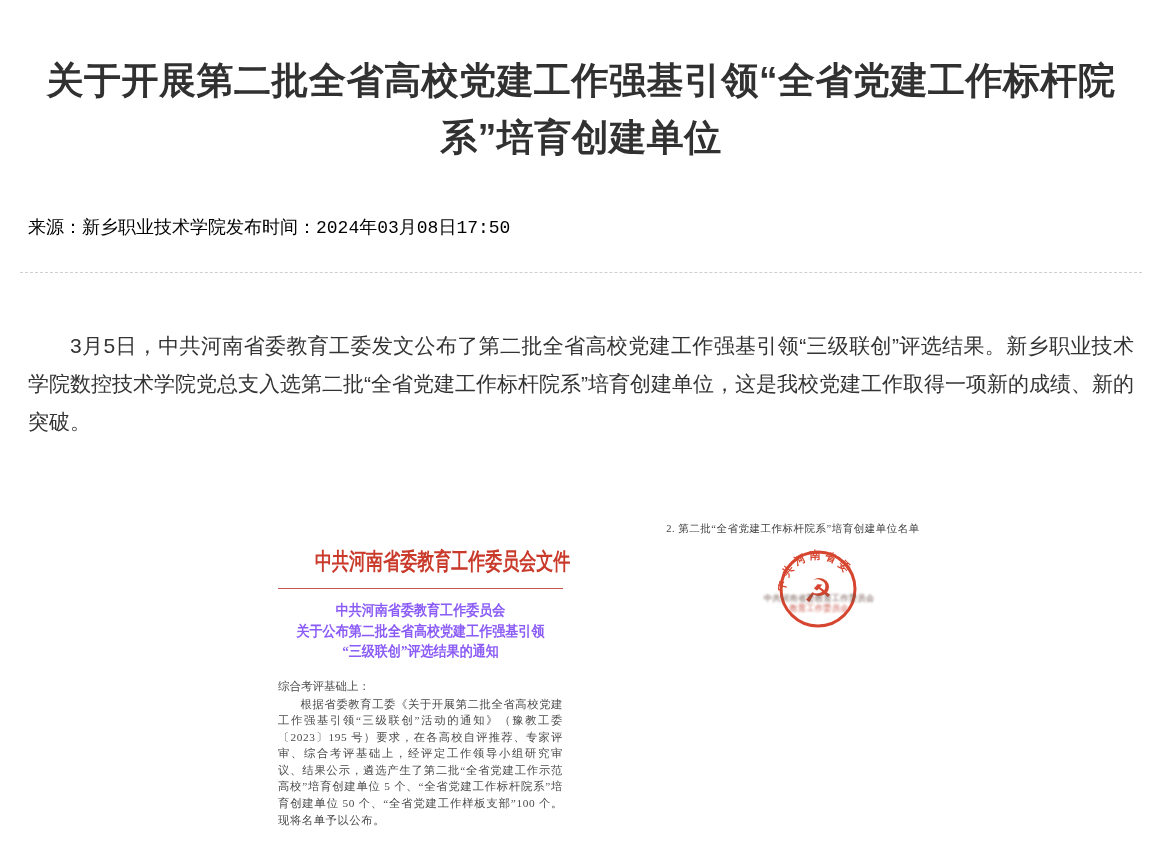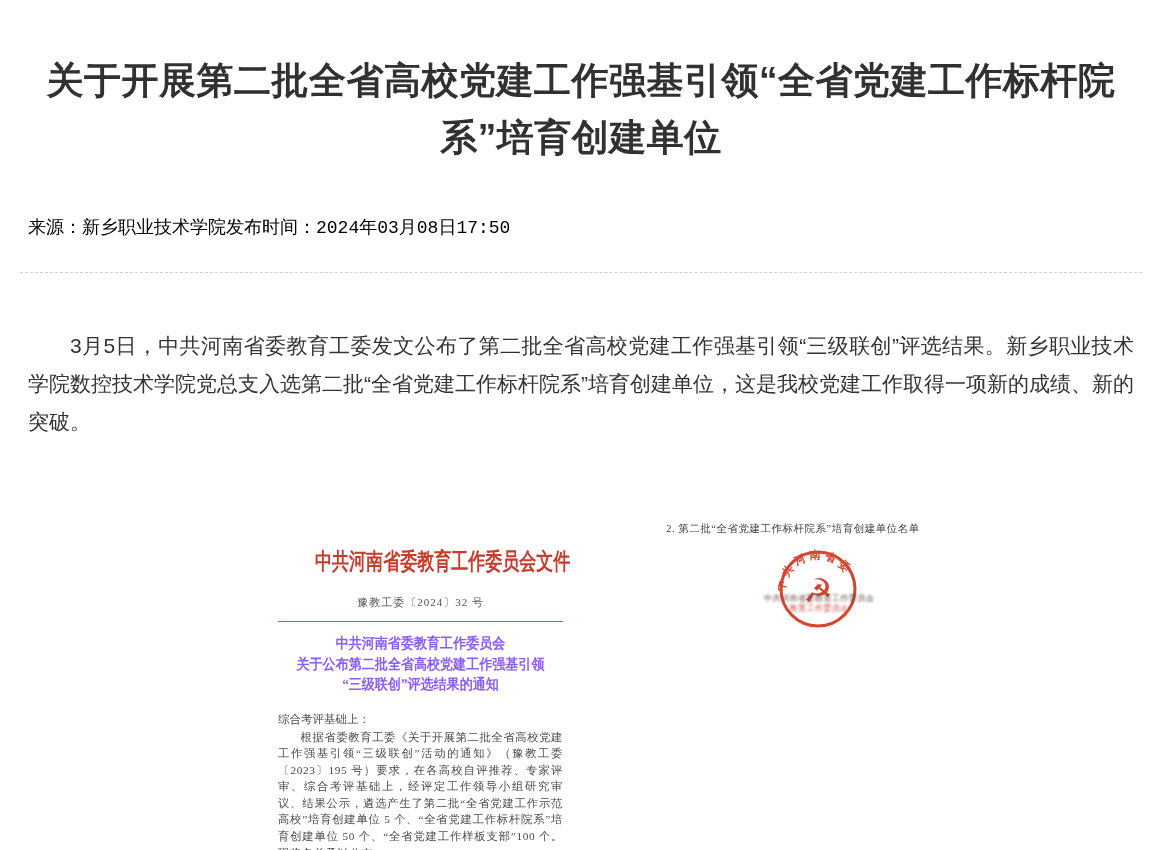--- a/index.html
+++ b/index.html
@@ -176,21 +176,20 @@
   </div>
 
   <hr class="divider">
 
   <p class="article-body">3月5日，中共河南省委教育工委发文公布了第二批全省高校党建工作强基引领“三级联创”评选结果。新乡职业技术学院数控技术学院党总支入选第二批“全省党建工作标杆院系”培育创建单位，这是我校党建工作取得一项新的成绩、新的突破。</p>
 
   <figure class="doc-figure">
 
     <div class="doc-left-page">
       <div class="doc-red-header">中共河南省委教育工作委员会文件</div>
-      <div class="doc-number">豫教工委〔2024〕32 号</div>
       <hr class="doc-red-line">
       <div class="doc-heading">
         <div class="h-line">中共河南省委教育工作委员会</div>
         <div class="h-line">关于公布第二批全省高校党建工作强基引领</div>
         <div class="h-line">“三级联创”评选结果的通知</div>
       </div>
       <div class="doc-salutation">综合考评基础上：</div>
       <div class="doc-body">根据省委教育工委《关于开展第二批全省高校党建工作强基引领“三级联创”活动的通知》（豫教工委〔2023〕195 号）要求，在各高校自评推荐、专家评审、综合考评基础上，经评定工作领导小组研究审议、结果公示，遴选产生了第二批“全省党建工作示范高校”培育创建单位 5 个、“全省党建工作标杆院系”培育创建单位 50 个、“全省党建工作样板支部”100 个。现将名单予以公布。</div>
     </div>
 

